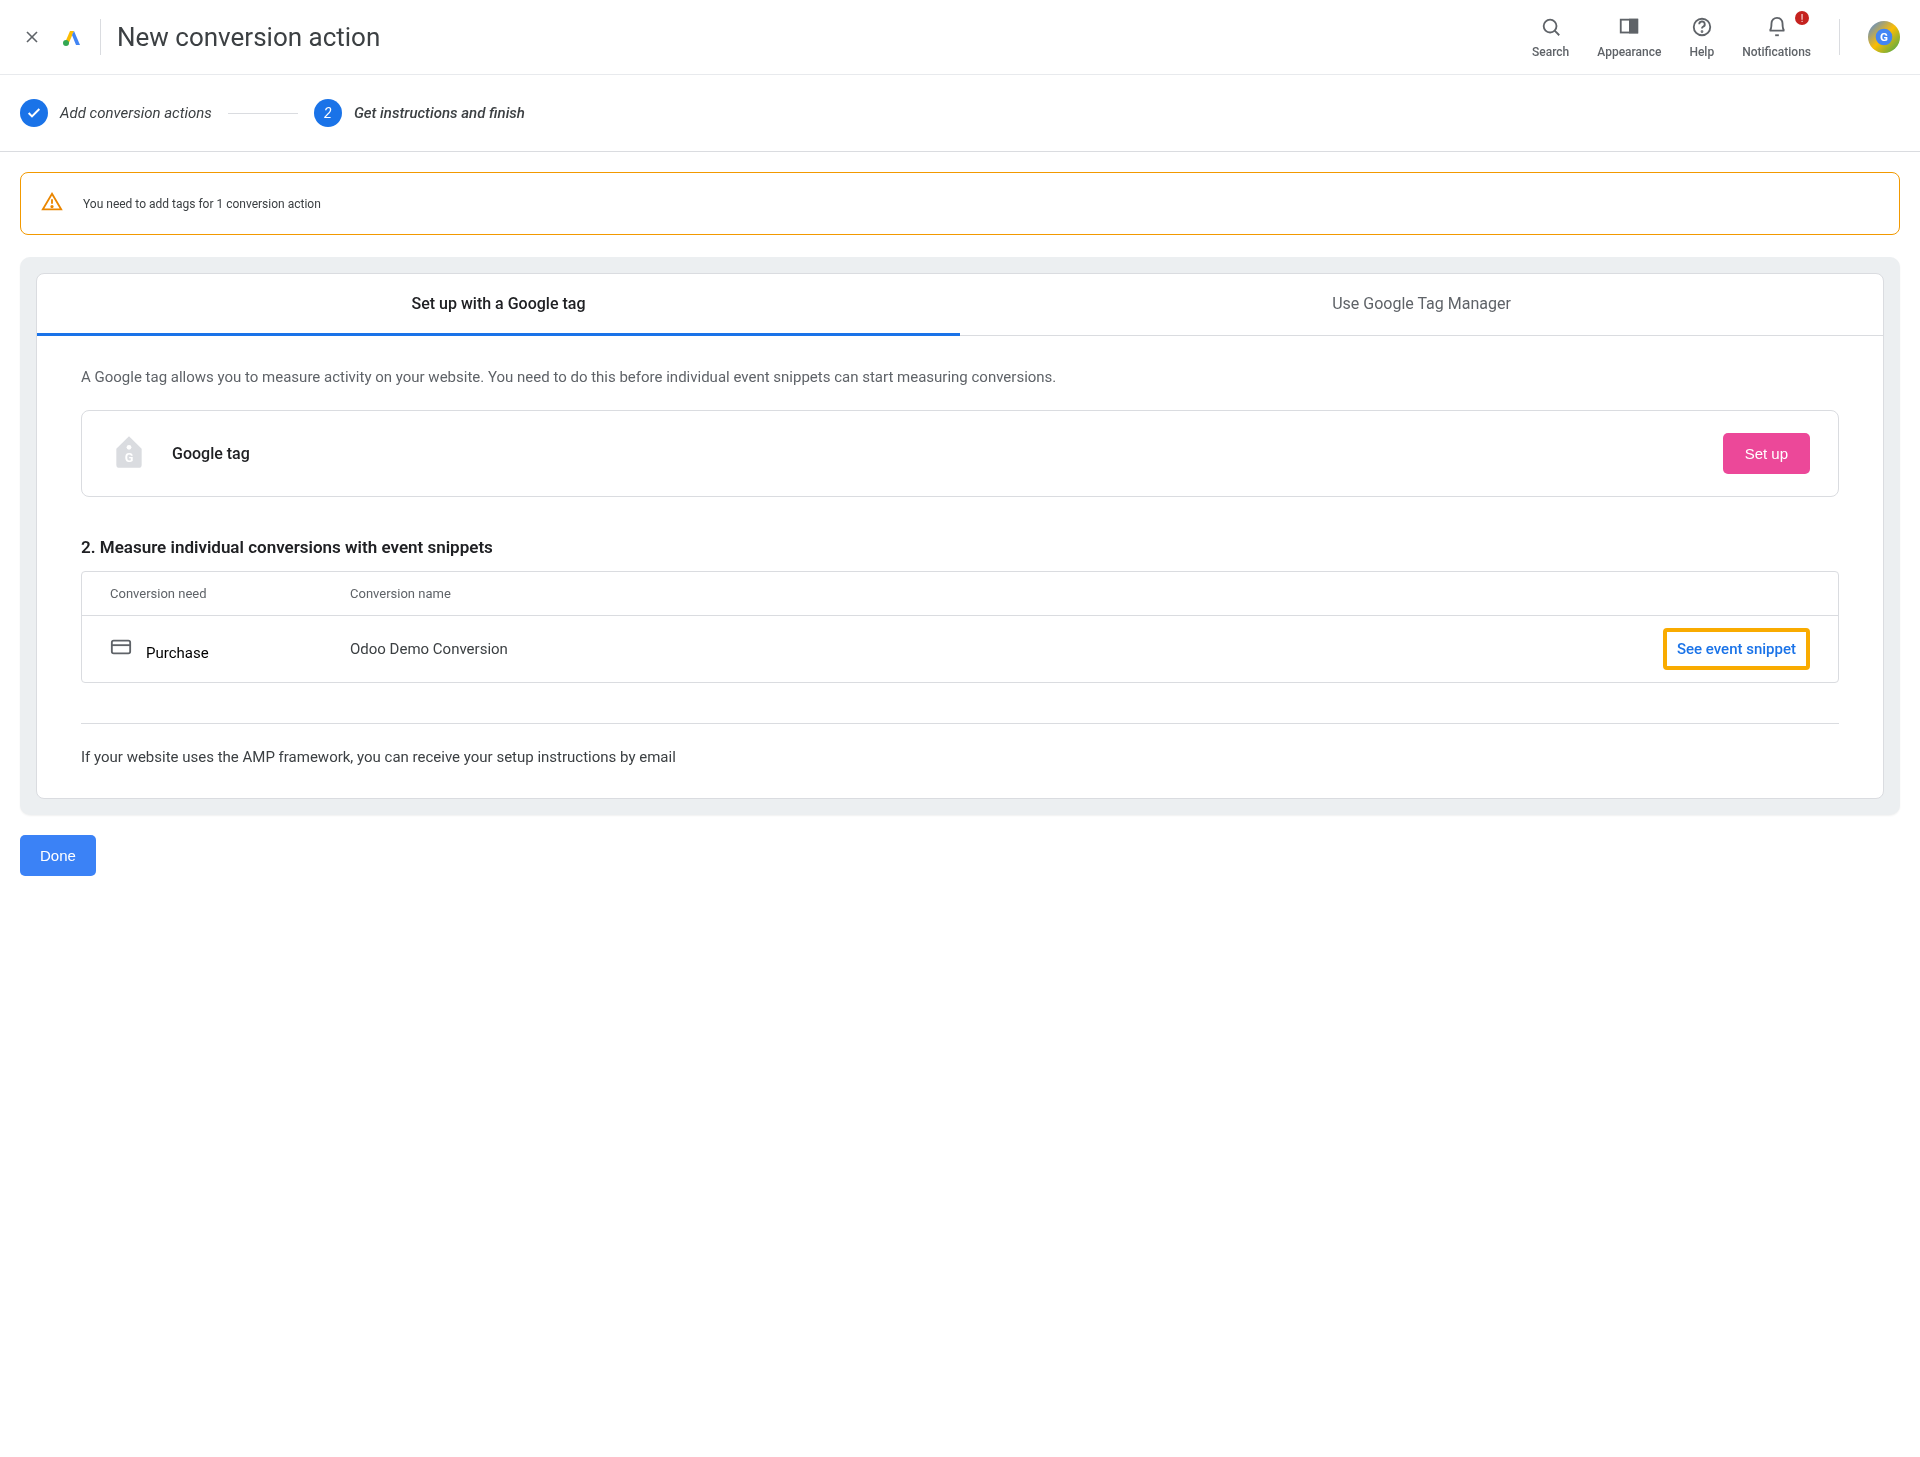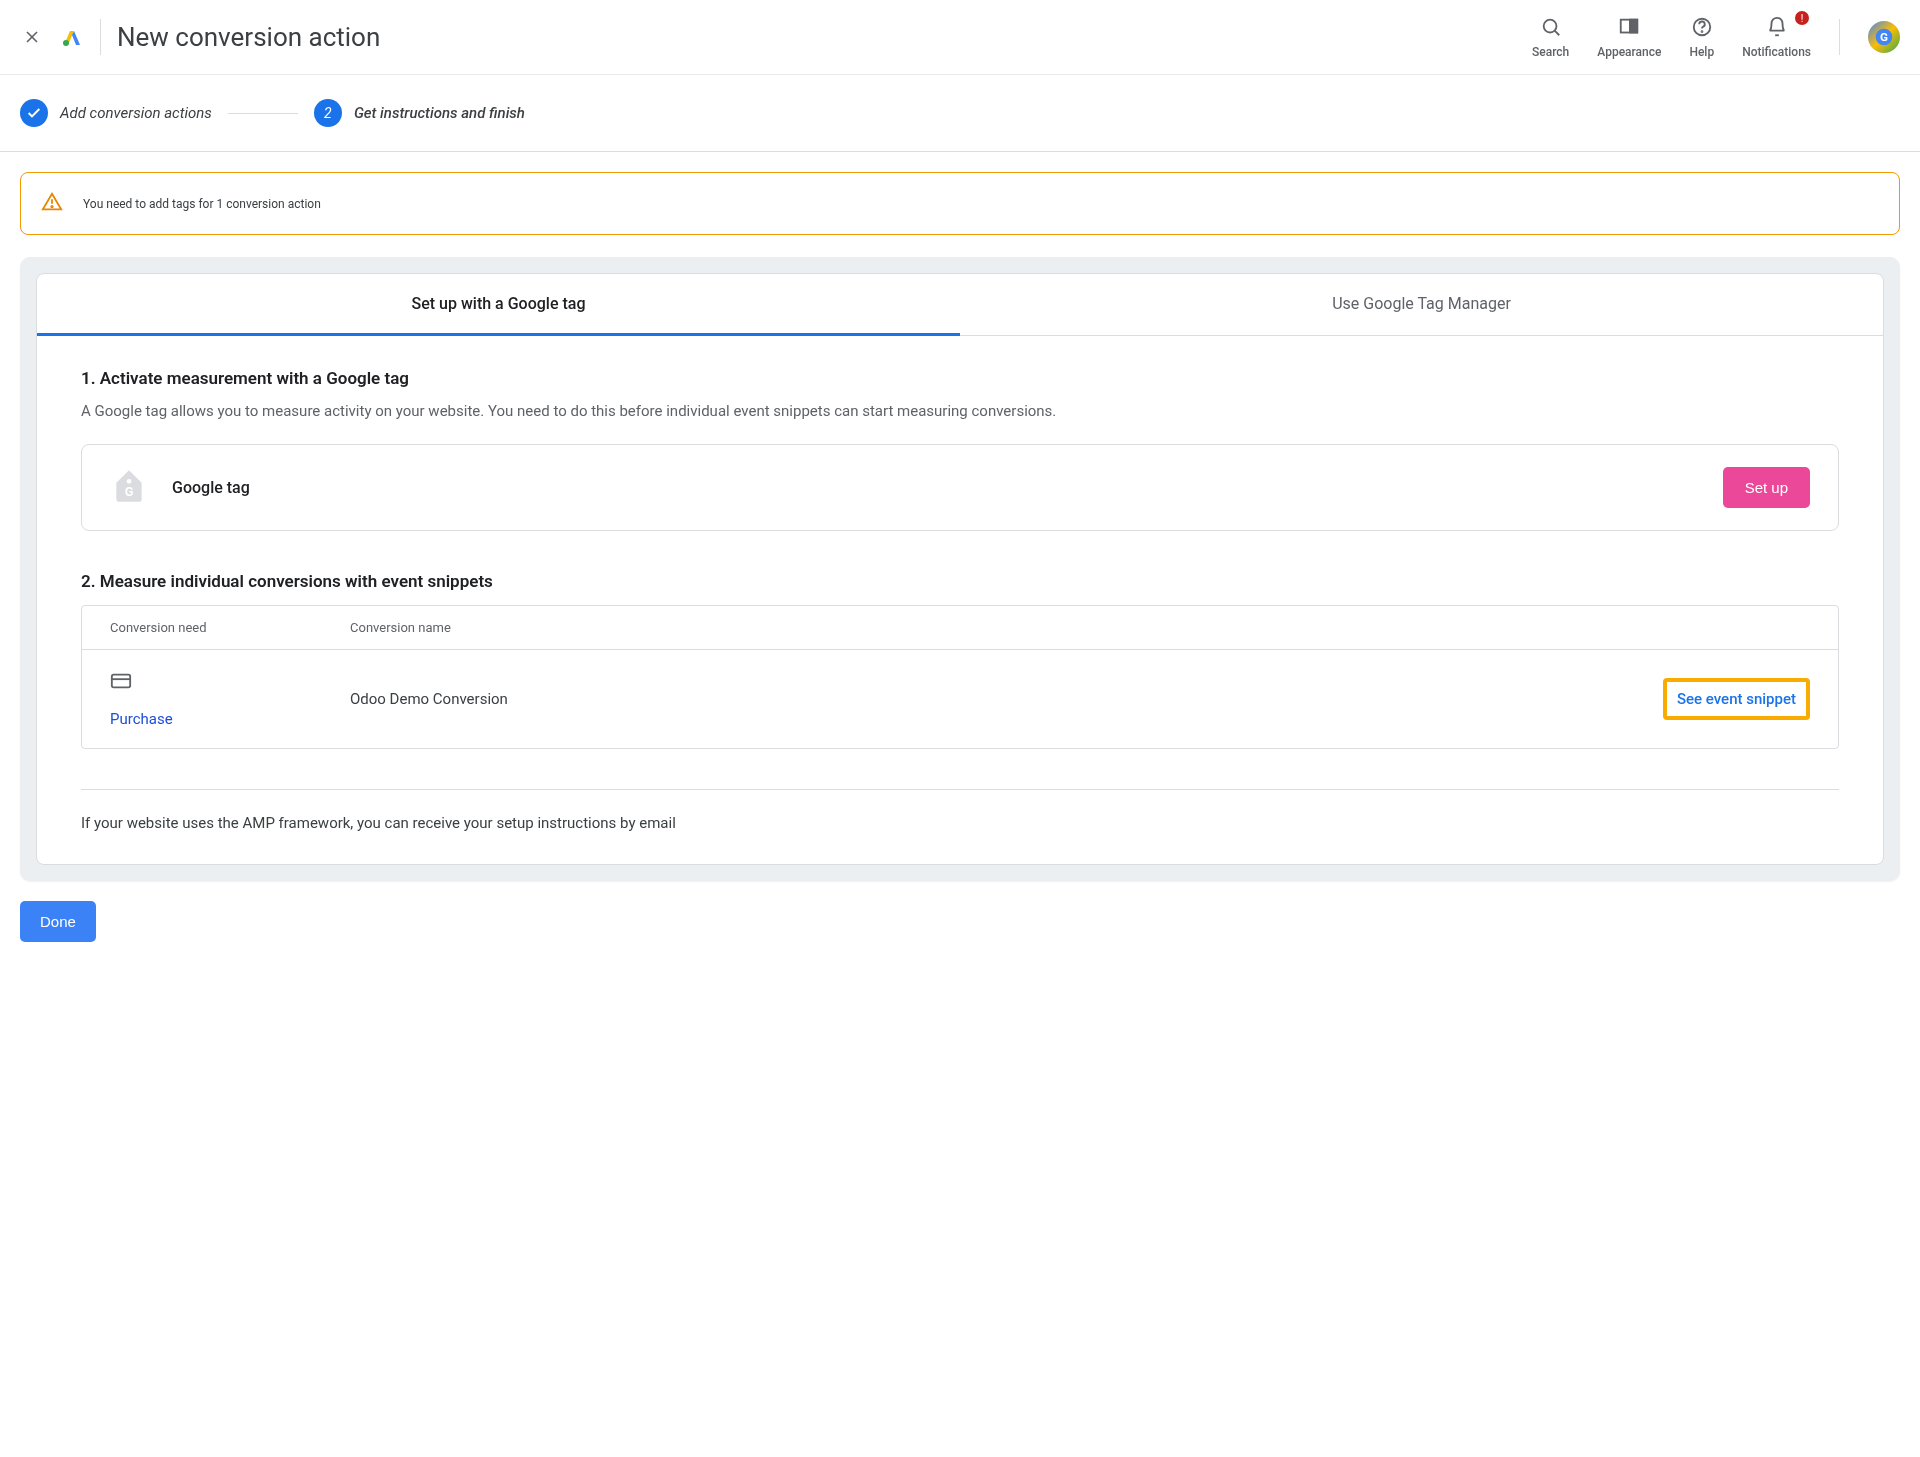--- a/index.html
+++ b/index.html
@@ -211,25 +211,24 @@
   .th-goal { width: 240px; }
   .th-name { flex: 1; }
   .trow {
     display: flex;
     align-items: center;
     padding: 20px 28px;
   }
   .td-goal {
     width: 240px;
     display: flex;
-    align-items: flex-start;
+    align-items: flex-end;
     gap: 14px;
-    color: #1d4ed8;
-    font-size: 15px;
-    flex-direction: column;
+    color: #000000;
+    font-size: 15px;
   }
   .td-name { flex: 1; font-size: 15px; color: #3c4043; }
   .td-action { }
   .snippet-link {
     color: #1a73e8;
     font-size: 15px;
     font-weight: 500;
     cursor: pointer;
     padding: 8px 10px;
     border: 4px solid #f9ab00;
@@ -355,21 +354,20 @@
   </div>
 
   <div class="card-outer">
     <div class="card">
       <div class="tabs">
         <div class="tab active">Set up with a Google tag</div>
         <div class="tab">Use Google Tag Manager</div>
       </div>
       <div class="card-body">
 
-        <div class="section-title">1. Activate measurement with a Google tag</div>
         <div class="section-desc">A Google tag allows you to measure activity on your website. You need to do this before individual event snippets can start measuring conversions.</div>
 
         <div class="gtag-box">
           <span class="gtag-icon">
             <svg width="38" height="38" viewBox="0 0 24 24" fill="#dadce0">
                 <path d="M12 2 L20 10 L20 20 A2 2 0 0 1 18 22 H6 A2 2 0 0 1 4 20 L4 10 Z"></path>
                 <circle cx="12" cy="9" r="1.5" fill="#fff"></circle>
                 <text x="12" y="18" text-anchor="middle" fill="#fff" font-size="8" font-weight="bold">G</text>
               </svg>
           </span>

